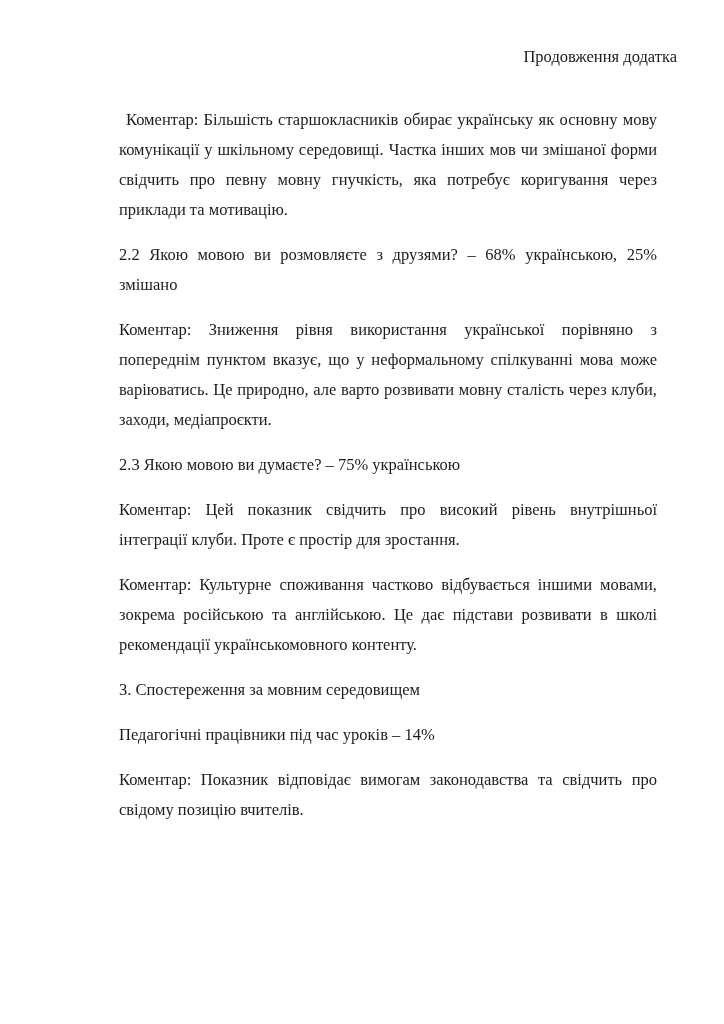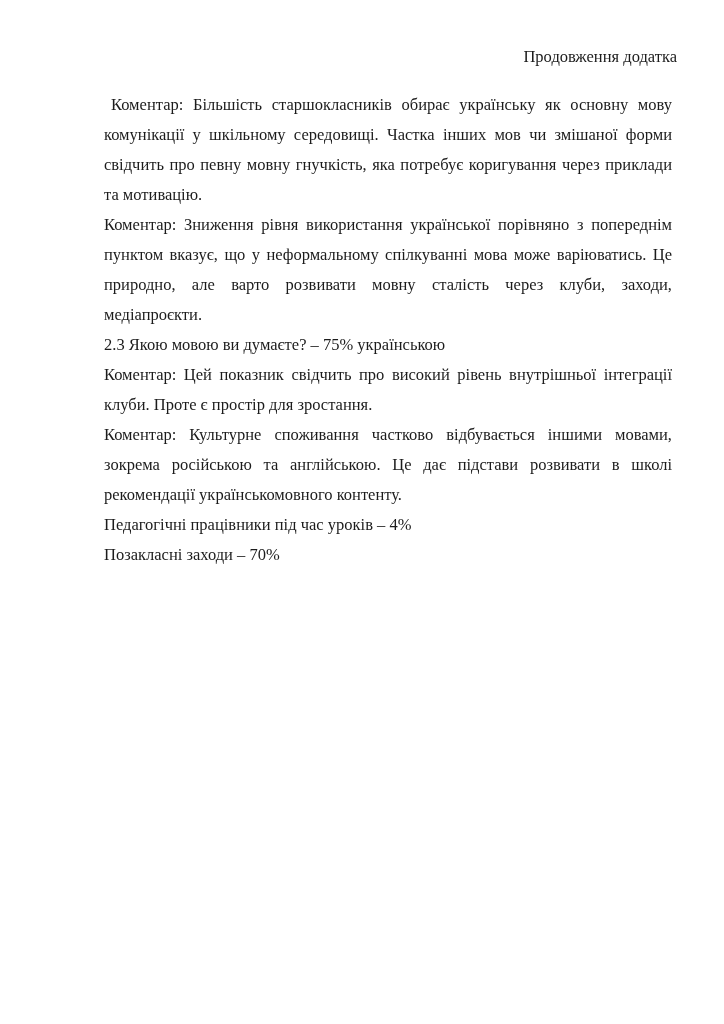--- a/index.html
+++ b/index.html
@@ -27,40 +27,43 @@
     line-height: 22px;
     white-space: nowrap;
   }
   .doc-body {
     position: absolute;
     top: 90px;
     left: 104px;
     width: 568px;
   }
   .para {
-    margin: 0;
+    margin: 15px;
     font-size: 16.5px;
     line-height: 30px;
     text-align: justify;
     text-justify: inter-word;
   }
   .para.indent-sm {
     text-indent: 7px;
   }
 </style>
 </head>
 <body>
 
 <div class="page">
 
   <div class="page-header">Продовження додатка</div>
 
   <div class="doc-body">
     <p class="para indent-sm">Коментар: Більшість старшокласників обирає українську як основну мову комунікації у шкільному середовищі. Частка інших мов чи змішаної форми свідчить про певну мовну гнучкість, яка потребує коригування через приклади та мотивацію.</p>
+    <p class="para">2.2 Якою мовою ви розмовляєте з друзями? – 68% українською, 25% змішано</p>
     <p class="para">Коментар: Зниження рівня використання української порівняно з попереднім пунктом вказує, що у неформальному спілкуванні мова може варіюватись. Це природно, але варто розвивати мовну сталість через клуби, заходи, медіапроєкти.</p>
     <p class="para">2.3 Якою мовою ви думаєте? – 75% українською</p>
     <p class="para">Коментар: Цей показник свідчить про високий рівень внутрішньої інтеграції клуби. Проте є простір для зростання.</p>
     <p class="para">Коментар: Культурне споживання частково відбувається іншими мовами, зокрема російською та англійською. Це дає підстави розвивати в школі рекомендації українськомовного контенту.</p>
-    <p class="para">Педагогічні працівники під час уроків – 4%</p>
+    <p class="para">3. Спостереження за мовним середовищем</p>
+    <p class="para">Педагогічні працівники під час уроків – 14%</p>
+    <p class="para">Коментар: Показник відповідає вимогам законодавства та свідчить про свідому позицію вчителів.</p>
     <p class="para">Позакласні заходи – 70%</p>
   </div>
 
 </div>
 
 </body></html>

